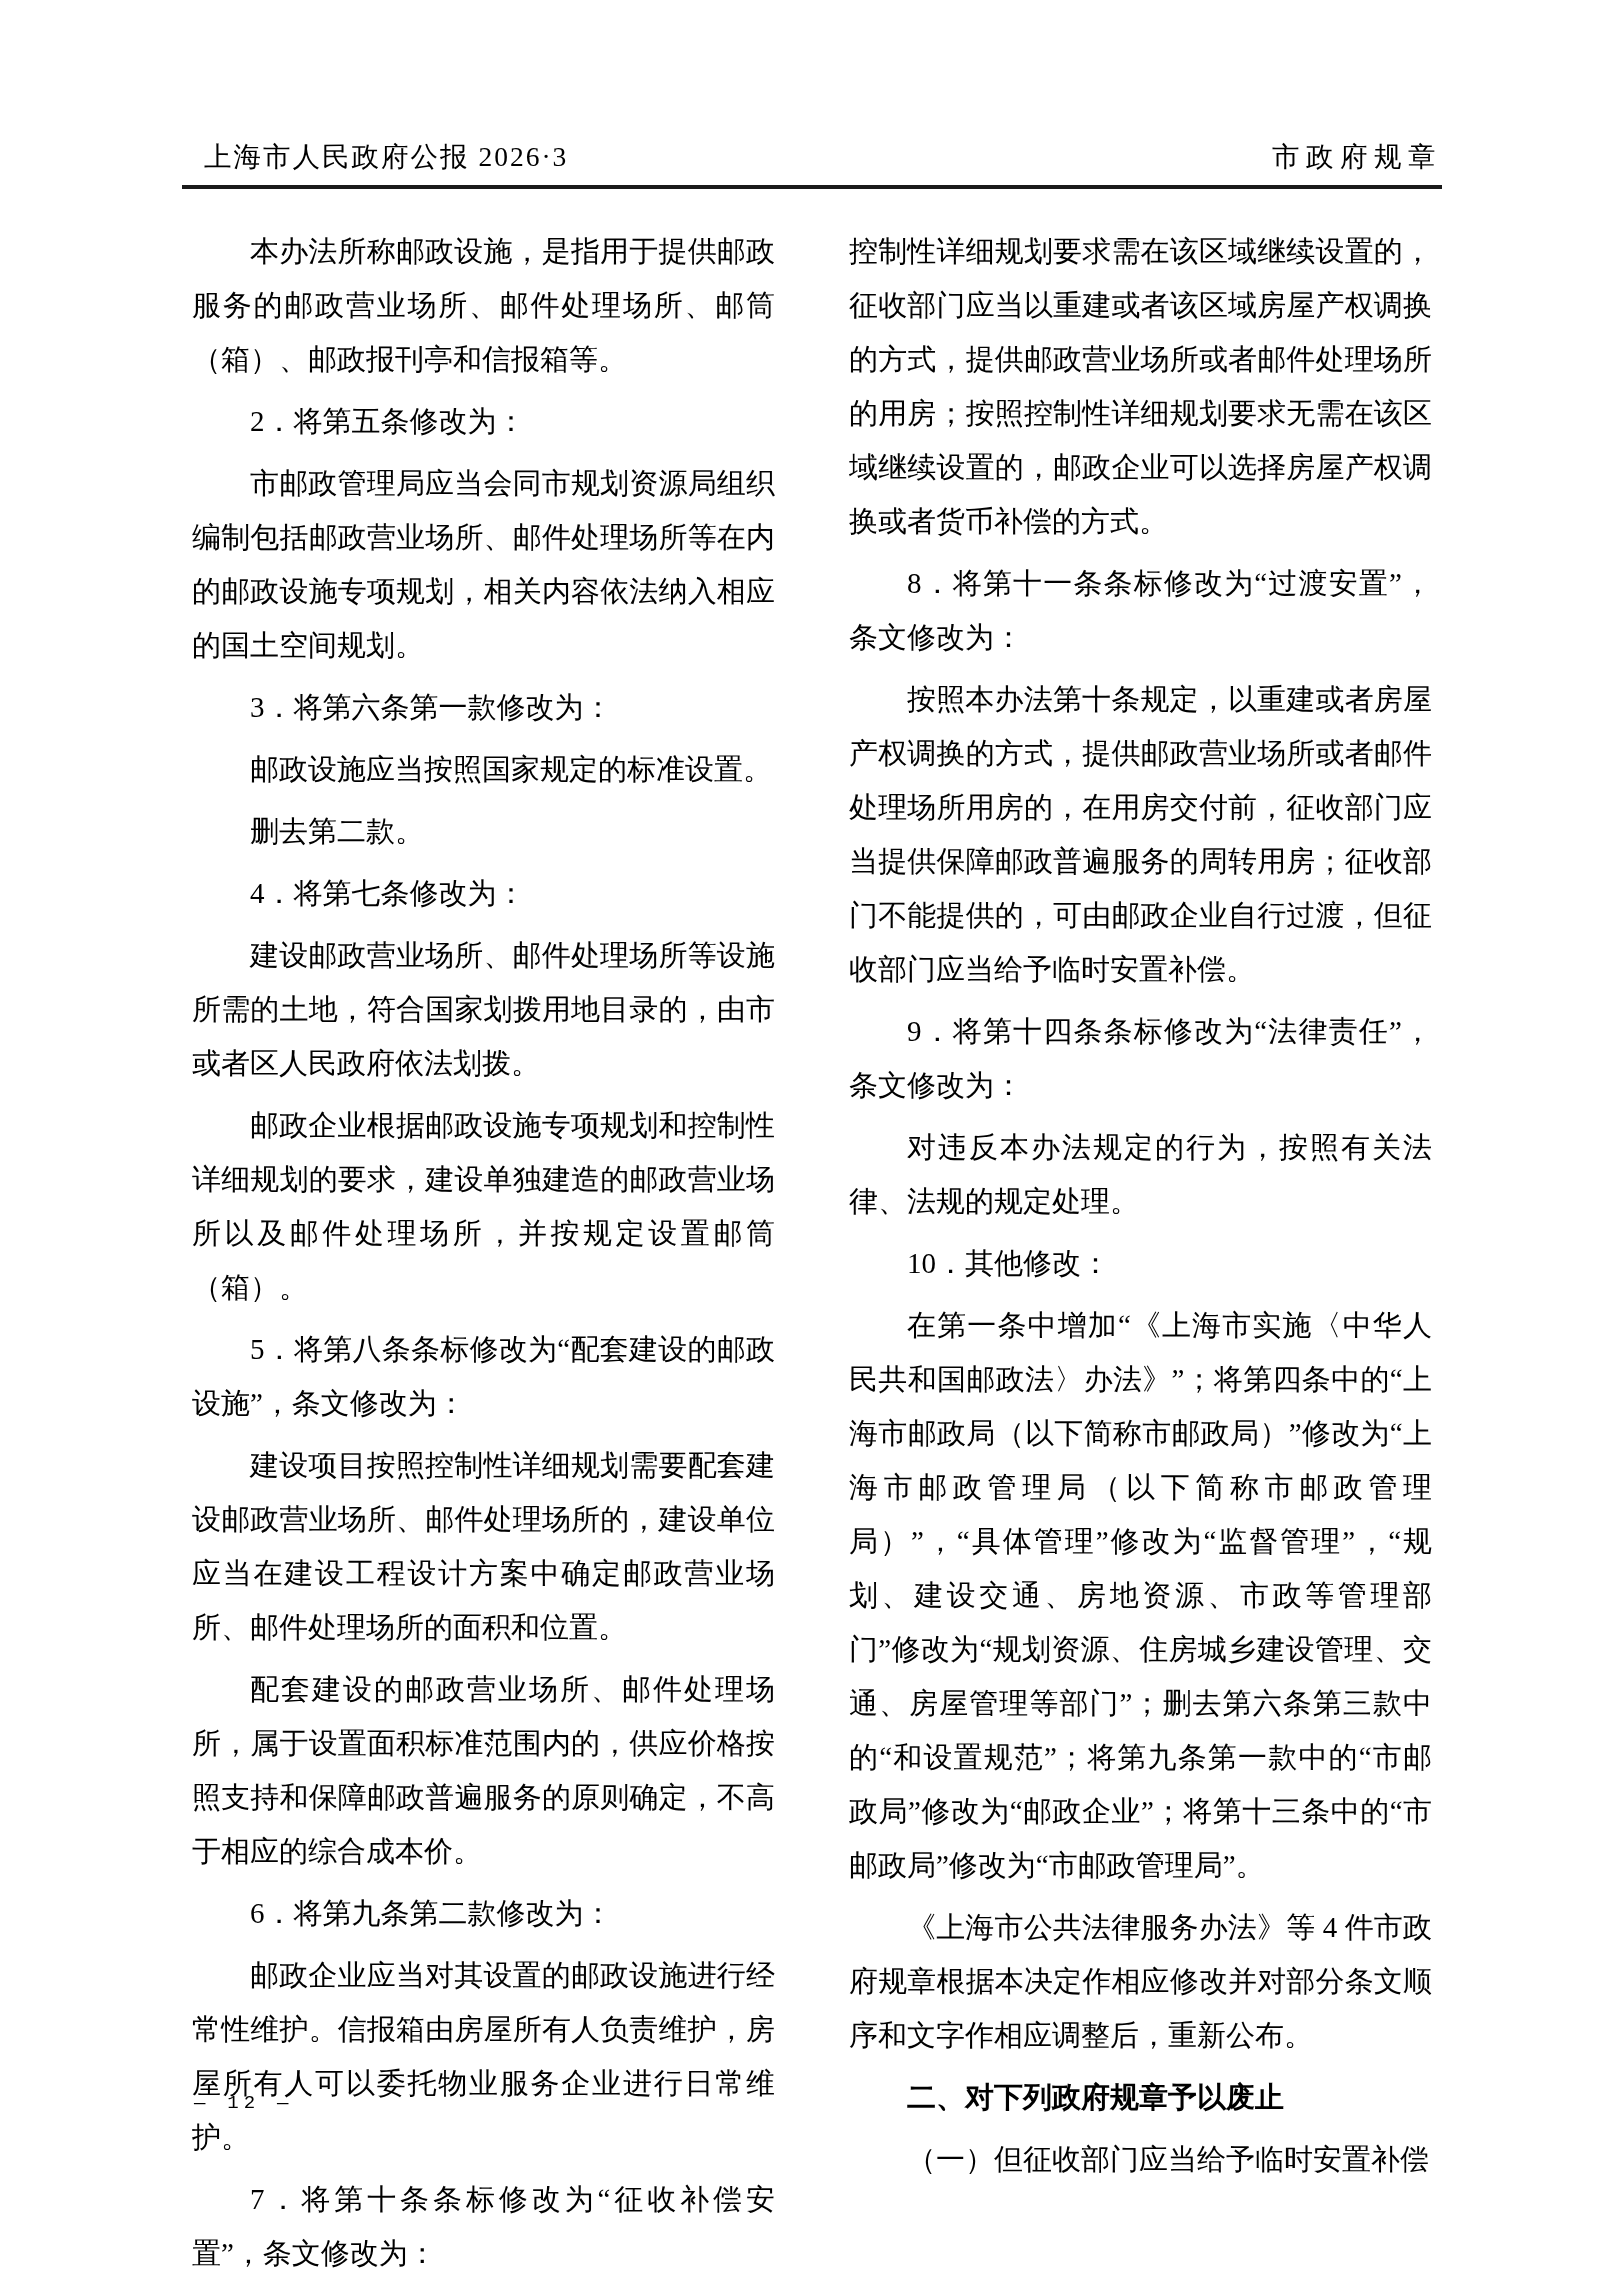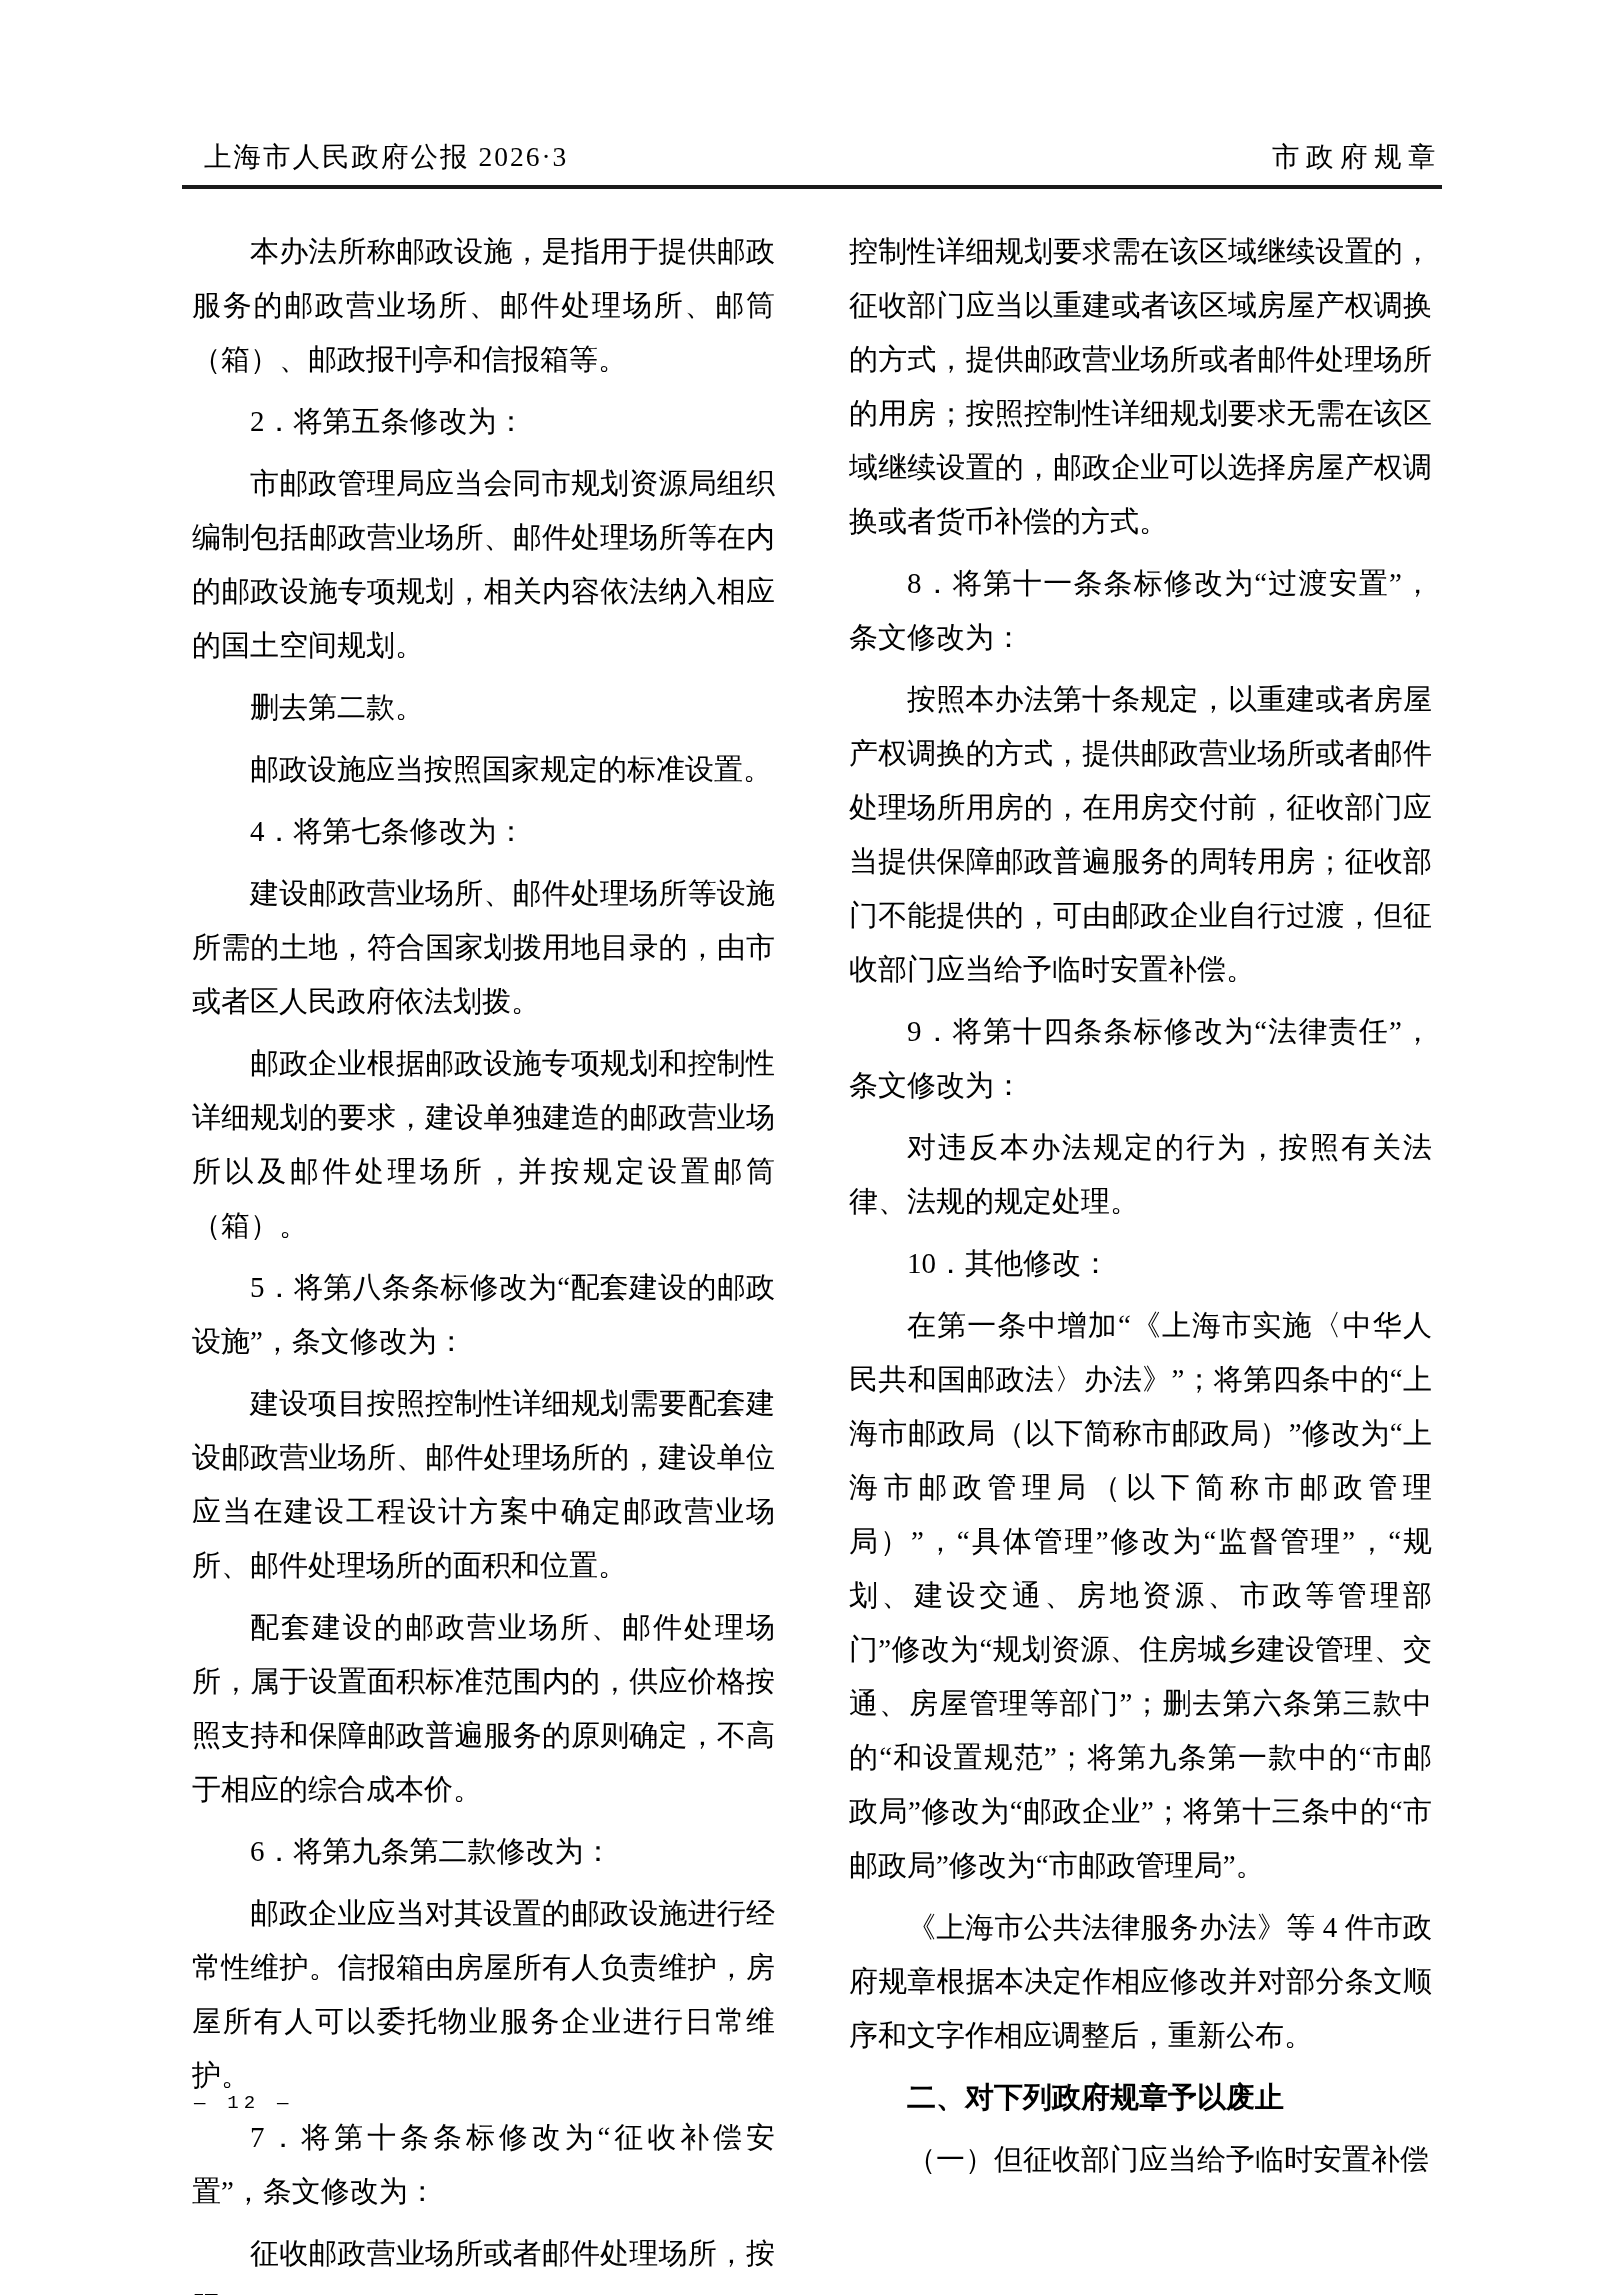--- a/index.html
+++ b/index.html
@@ -92,22 +92,23 @@
   <div class="header-left">上海市人民政府公报 2026·3</div>
 
   <div class="header-right">市政府规章</div>
 
   <div class="header-rule"></div>
 
   <div class="column column-left">
       <p>本办法所称邮政设施，是指用于提供邮政服务的邮政营业场所、邮件处理场所、邮筒（箱）、邮政报刊亭和信报箱等。</p>
       <p>2．将第五条修改为：</p>
       <p>市邮政管理局应当会同市规划资源局组织编制包括邮政营业场所、邮件处理场所等在内的邮政设施专项规划，相关内容依法纳入相应的国土空间规划。</p>
+      <p>3．将第六条第一款修改为：</p>
+      <p>邮政设施应当按照国家规定的标准设置。</p>
       <p>删去第二款。</p>
-      <p>邮政设施应当按照国家规定的标准设置。</p>
       <p>4．将第七条修改为：</p>
       <p>建设邮政营业场所、邮件处理场所等设施所需的土地，符合国家划拨用地目录的，由市或者区人民政府依法划拨。</p>
       <p>邮政企业根据邮政设施专项规划和控制性详细规划的要求，建设单独建造的邮政营业场所以及邮件处理场所，并按规定设置邮筒（箱）。</p>
       <p>5．将第八条条标修改为“配套建设的邮政设施”，条文修改为：</p>
       <p>建设项目按照控制性详细规划需要配套建设邮政营业场所、邮件处理场所的，建设单位应当在建设工程设计方案中确定邮政营业场所、邮件处理场所的面积和位置。</p>
       <p>配套建设的邮政营业场所、邮件处理场所，属于设置面积标准范围内的，供应价格按照支持和保障邮政普遍服务的原则确定，不高于相应的综合成本价。</p>
       <p>6．将第九条第二款修改为：</p>
       <p>邮政企业应当对其设置的邮政设施进行经常性维护。信报箱由房屋所有人负责维护，房屋所有人可以委托物业服务企业进行日常维护。</p>
       <p>7．将第十条条标修改为“征收补偿安置”，条文修改为：</p>
       <p>征收邮政营业场所或者邮件处理场所，按照</p>

